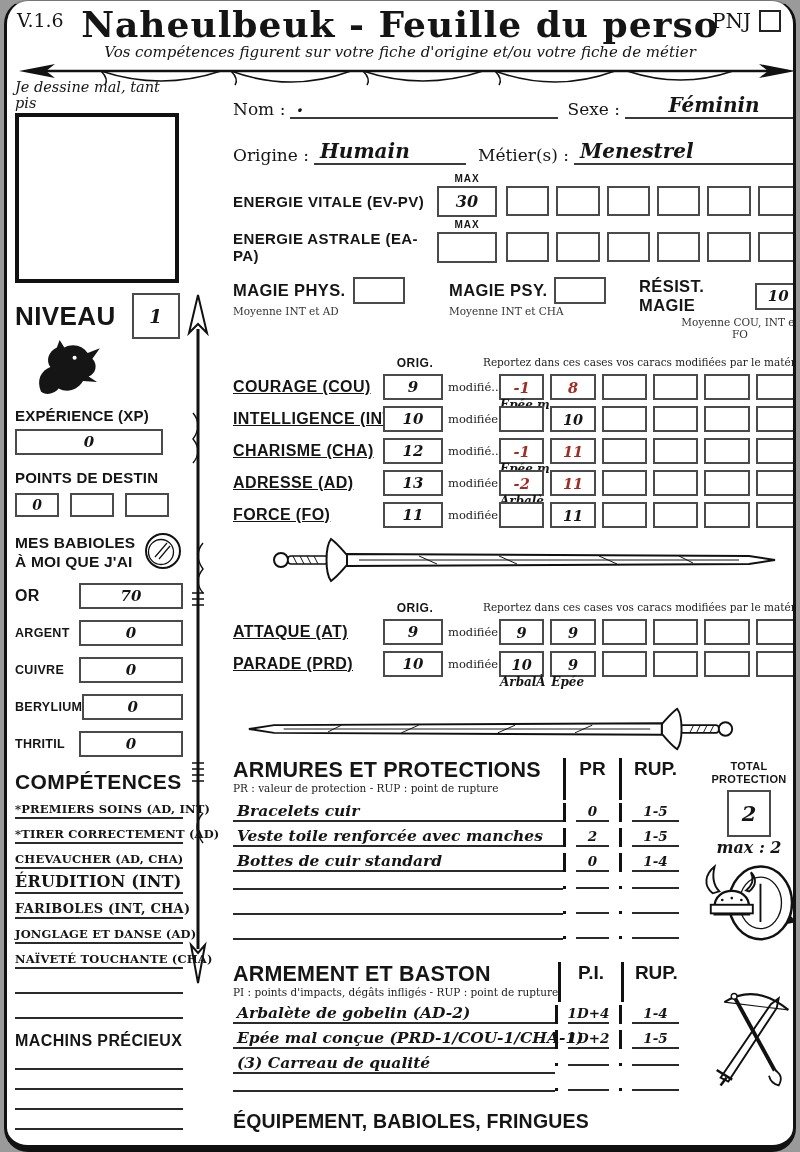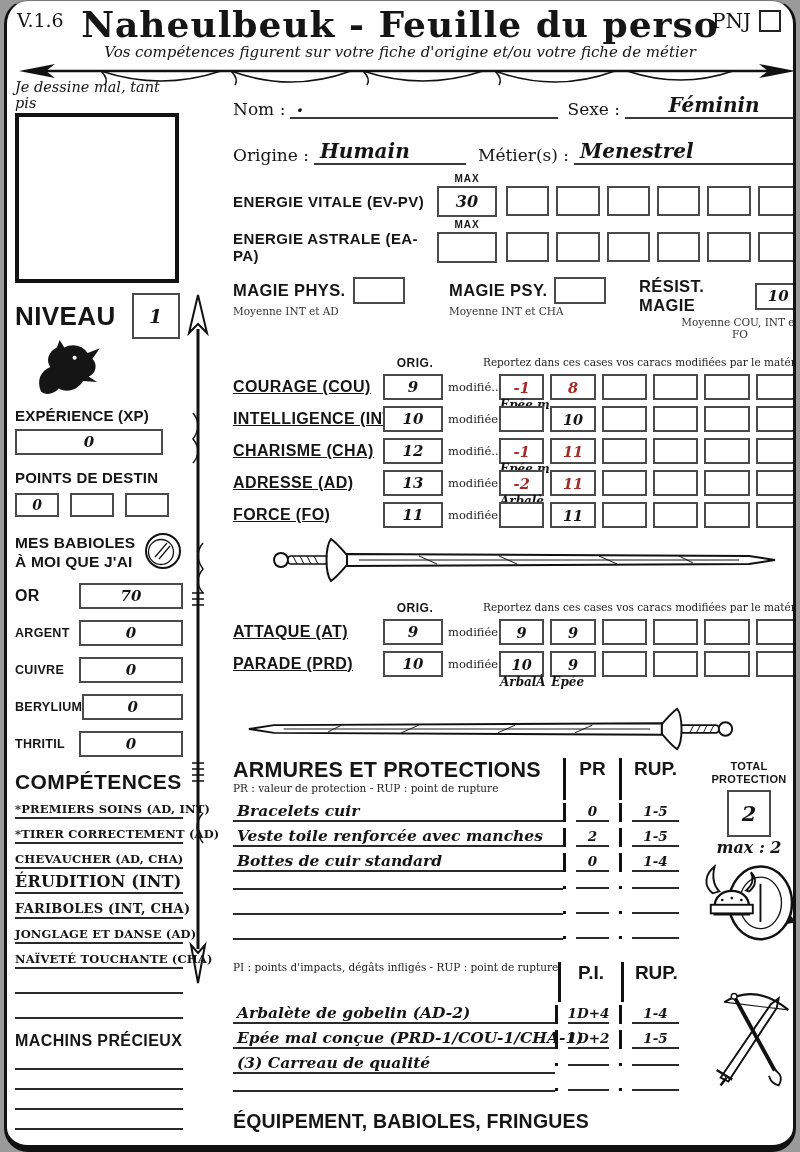--- a/index.html
+++ b/index.html
@@ -619,20 +619,21 @@
             <circle cx="32" cy="43" r="1.4" fill="#111"></circle>
             <circle cx="42" cy="45" r="1.4" fill="#111"></circle>
         </svg>
       </div>
     </div>
 
     <div class="gear" style="height:138px; margin-top:8px;">
       <div class="gtable">
         <div class="ghead" style="height:40px;">
           <div class="ghead-name">
+            <div class="gtitle disp">ARMEMENT ET BASTON</div>
             <div class="gsub">PI : points d'impacts, dégâts infligés - RUP : point de rupture</div>
           </div>
           <div class="c-pr" style="width:64px;">P.I.</div>
           <div class="c-rup">RUP.</div>
         </div>
         <div class="grow">
           <div class="g-name hand" style="width:322px;">Arbalète de gobelin (AD-2)</div>
           <div class="c-pr" style="width:64px;">
               <span class="g-val hand">1D+4</span>
             </div>

